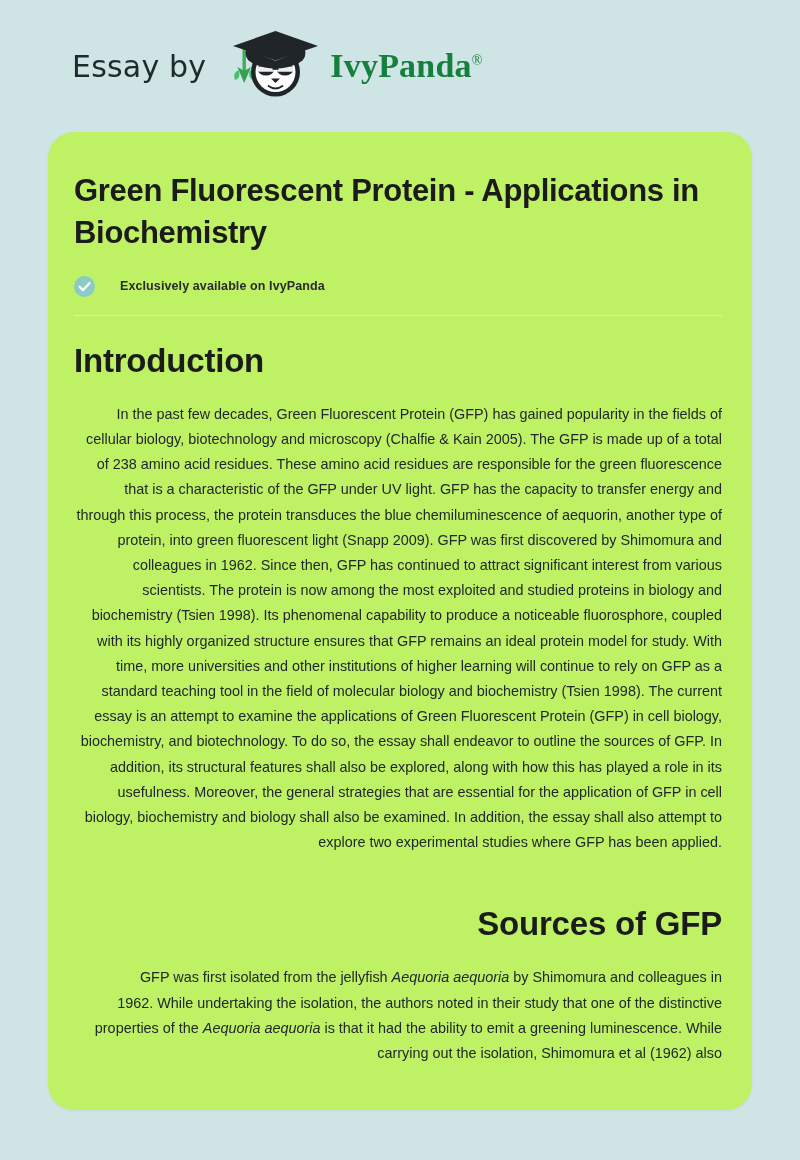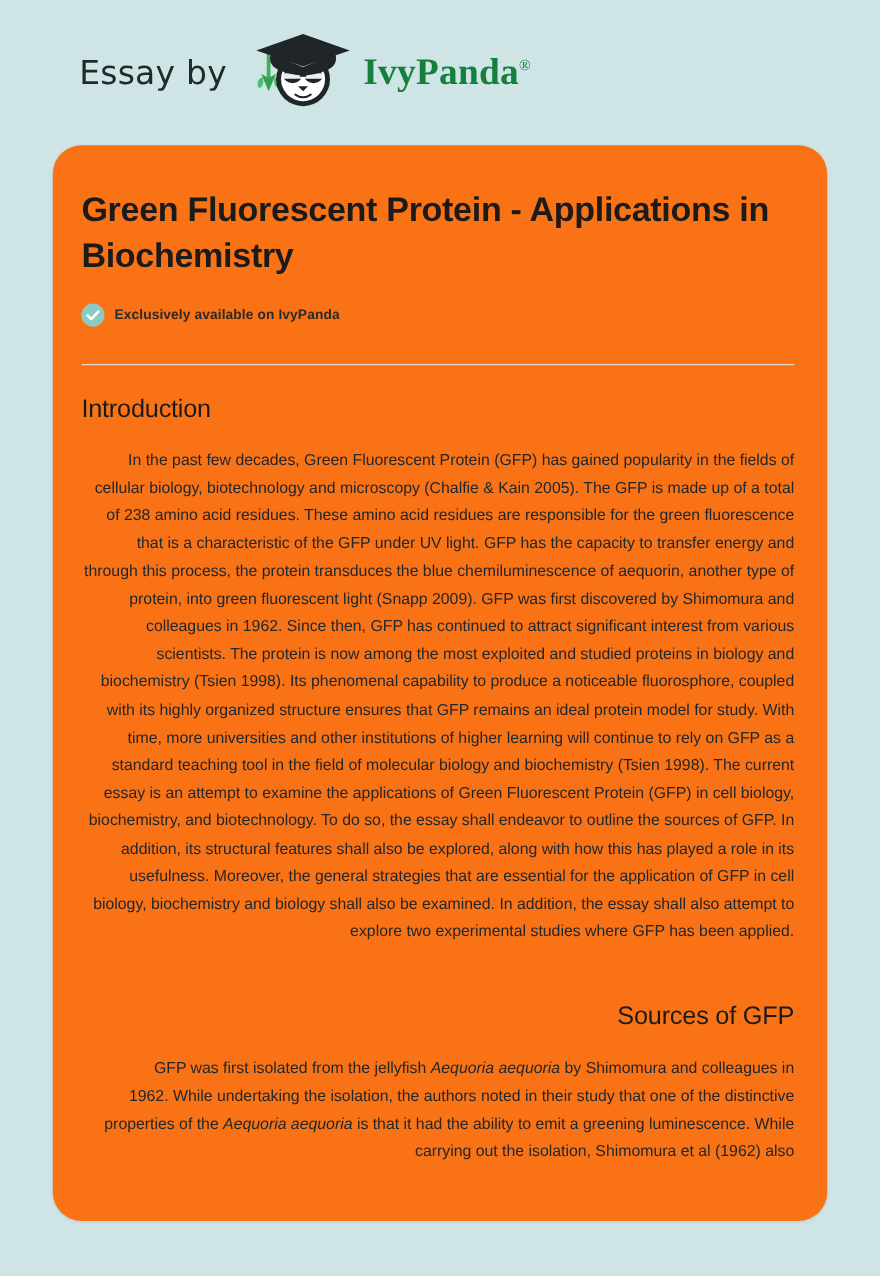--- a/index.html
+++ b/index.html
@@ -56,21 +56,21 @@
     vertical-align: super;
     line-height: 0;
   }
 
   
   .doc-card {
     position: relative;
     margin: 0 auto;
     width: 704px;
     height: 978px;
-    background: #f97316;
+    background: #bef264;
     border-radius: 26px;
     overflow: hidden;
     box-shadow: 0 1px 3px rgba(0,0,0,0.05);
   }
   .doc-inner {
     padding: 38px 30px 0 26px;
   }
 
   .doc-title {
     font-family: "Liberation Sans", sans-serif;
@@ -78,22 +78,22 @@
     line-height: 1.35;
     font-weight: 700;
     color: #1b1b1b;
     margin: 0 0 22px 0;
     letter-spacing: -0.3px;
   }
 
   .exclusive-row {
     display: flex;
     align-items: center;
-    gap: 9px;
-    margin-bottom: 34px;
+    gap: 25px;
+    margin-bottom: 18px;
   }
   .check-badge {
     width: 21px;
     height: 21px;
     border-radius: 50%;
     background: #8ccbc4;
     flex: 0 0 auto;
     display: flex;
     align-items: center;
     justify-content: center;
@@ -107,22 +107,22 @@
   }
 
   .divider {
     border: none;
     border-top: 1px solid #e2e2e2;
     margin: 0 0 26px 0;
   }
 
   .section-heading {
     font-family: "Liberation Sans", sans-serif;
-    font-size: 23px;
-    font-weight: 400;
+    font-size: 33px;
+    font-weight: 700;
     color: #1b1b1b;
     margin: 0 0 22px 0;
     letter-spacing: -0.2px;
   }
   .section-heading.spaced-top { margin-top: 50px; text-align: right; }
 
   .body-par {
     font-size: 14.4px;
     line-height: 25.2px;
     color: #22272b;

